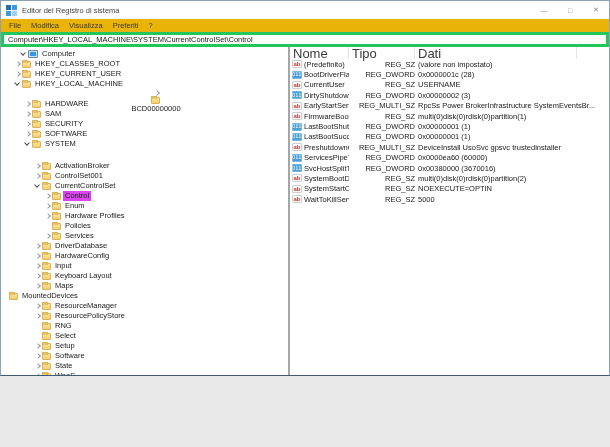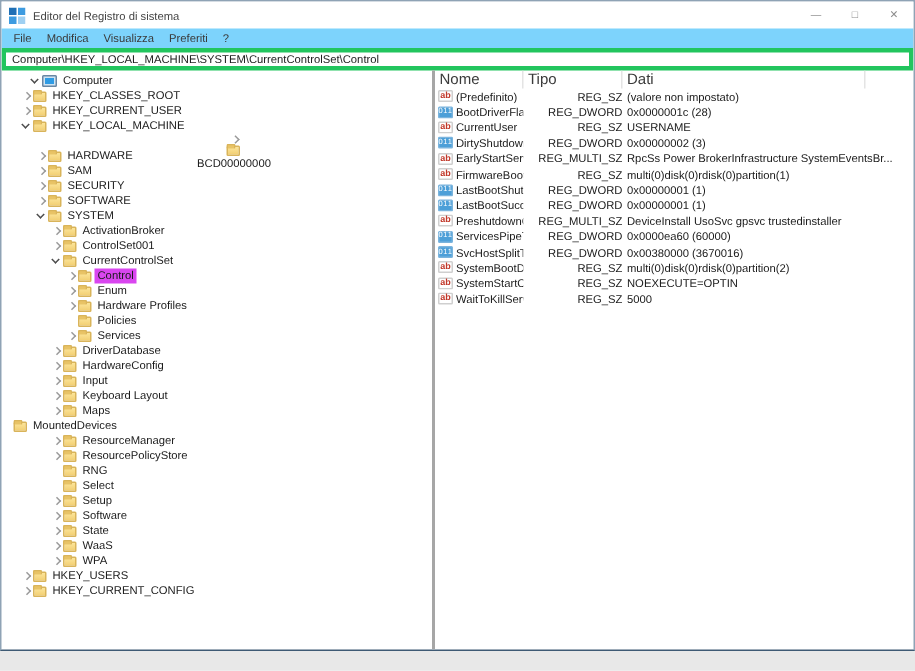--- a/index.html
+++ b/index.html
@@ -1,27 +1,27 @@
 <!DOCTYPE html>
 <html><head>
 <meta charset="utf-8">
 <style>
   * { box-sizing: border-box; margin: 0; padding: 0; }
   html,body { width:610px; height:447px; background:#e8e8e8; font-family:"Liberation Sans",sans-serif; }
-  .window{ width:610px; height:434px; background:#fff; border:1px solid #8fa3b5; border-bottom-color:#3e5a74; display:flex; flex-direction:column; overflow:hidden; }
+  .window{ width:610px; height:376px; background:#fff; border:1px solid #8fa3b5; border-bottom-color:#3e5a74; display:flex; flex-direction:column; overflow:hidden; }
 
   
   .titlebar{ flex:0 0 18px; display:flex; align-items:center; padding-left:5px; background:#fff; }
   .app-icon{ width:11px; height:11px; margin-right:5px; flex:0 0 auto; }
   .title-text{ font-size:7.5px; color:#444; white-space:nowrap; }
   .win-controls{ margin-left:auto; display:flex; height:100%; }
   .win-btn{ width:26px; height:100%; display:flex; align-items:center; justify-content:center; font-size:7px; color:#8c8c8c; }
 
   
-  .menubar{ flex:0 0 13px; display:flex; align-items:center; padding-left:4px; background:#7dd3fc; }
+  .menubar{ flex:0 0 13px; display:flex; align-items:center; padding-left:4px; background:#eab308; }
   .menu-item{ font-size:7.5px; color:#3a3a3a; padding:0 6px 0 4px; white-space:nowrap; }
 
   
   .addressbar{ flex:0 0 15px; display:flex; background:#fff; }
   .address-input{ flex:1; border:3px solid #22c55e; background:#fff; font-size:7.5px; color:#1a1a1a; padding-left:4px; display:flex; align-items:center; white-space:nowrap; overflow:hidden; }
 
   
   .content{ flex:1; display:flex; min-height:0; }
   .tree-pane{ flex:0 0 287px; overflow:hidden; padding-top:2px; }
   .divider{ flex:0 0 2px; background:#a6a6a6; }
@@ -34,21 +34,21 @@
   .chev.down::before{ content:""; position:absolute; left:1px; top:1px; width:3px; height:3px; border-right:1px solid #4d4d4d; border-bottom:1px solid #4d4d4d; transform:rotate(45deg); }
   .tree-icon{ flex:0 0 auto; margin:0 2px 0 1px; }
   .icon-folder{ width:9px; height:7px; background:linear-gradient(180deg,#fce59a,#f2cf73); border:1px solid #d9b45a; border-radius:1px; position:relative; }
   .icon-folder::before{ content:""; position:absolute; left:-1px; top:-2px; width:4px; height:2px; background:#e8c366; border:1px solid #d9b45a; border-bottom:none; border-radius:1px 1px 0 0; }
   .icon-computer{ width:10px; height:8px; border:1px solid #6a87a3; background:#cfe3f2; border-radius:1px; position:relative; }
   .icon-computer::before{ content:""; position:absolute; left:1px; top:1px; right:1px; bottom:1px; background:#2f9be4; }
   .tree-label{ font-size:7.5px; color:#1a1a1a; padding:0 2px; line-height:10px; }
   .tree-row.selected .tree-label{ background:#d946ef; }
 
   
-  .list-header{ height:12px; display:flex; align-items:stretch; font-size:10px; color:#3a3a3a; }
+  .list-header{ height:12px; display:flex; align-items:stretch; font-size:13px; color:#3a3a3a; }
   .col-h{ display:flex; align-items:center; padding-left:3px; border-right:1px solid #e4e4e4; }
   .col-name{ width:59px; }
   .col-type{ width:66px; }
   .col-data{ width:162px; }
   .col-fill{ flex:1; border-right:none; }
   .value-row{ height:10.4px; display:flex; align-items:center; font-size:7.5px; color:#1a1a1a; white-space:nowrap;text-align:right; }
   .vcell-name{ width:59px; display:flex; align-items:center; padding-left:2px; overflow:hidden; flex:0 0 auto; }
   .vcell-type{ width:66px; padding-left:3px; flex:0 0 auto; }
   .vcell-data{ padding-left:3px; overflow:visible; }
   .vicon{ flex:0 0 auto; width:10px; height:8px; margin-right:2px; display:flex; align-items:center; justify-content:center; border-radius:1px; }
@@ -133,21 +133,21 @@
         <div class="tree-row" style="padding-left: 23px;">
     <span class="chev right"></span>
     <span class="tree-icon icon-folder"></span>
     <span class="tree-label">SOFTWARE</span>
   </div>
         <div class="tree-row" style="padding-left: 23px;">
     <span class="chev down"></span>
     <span class="tree-icon icon-folder"></span>
     <span class="tree-label">SYSTEM</span>
   </div>
-        <div class="tree-row" style="padding-left: 33px;">
+        <div class="tree-row" style="padding-left: 33px; margin-top: 12px;">
     <span class="chev right"></span>
     <span class="tree-icon icon-folder"></span>
     <span class="tree-label">ActivationBroker</span>
   </div>
         <div class="tree-row" style="padding-left: 33px;">
     <span class="chev right"></span>
     <span class="tree-icon icon-folder"></span>
     <span class="tree-label">ControlSet001</span>
   </div>
         <div class="tree-row" style="padding-left: 33px;">

